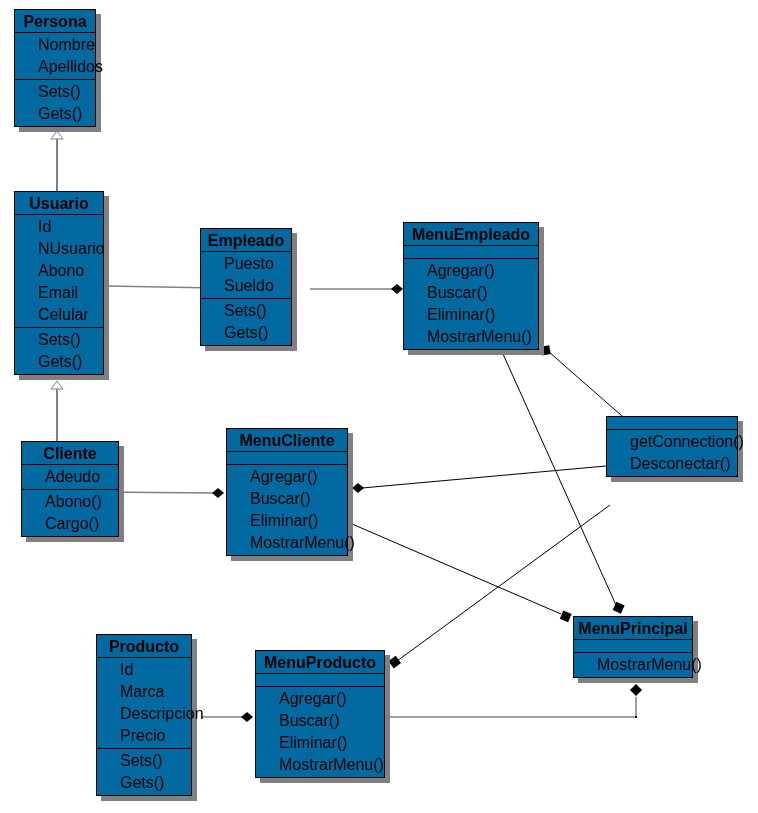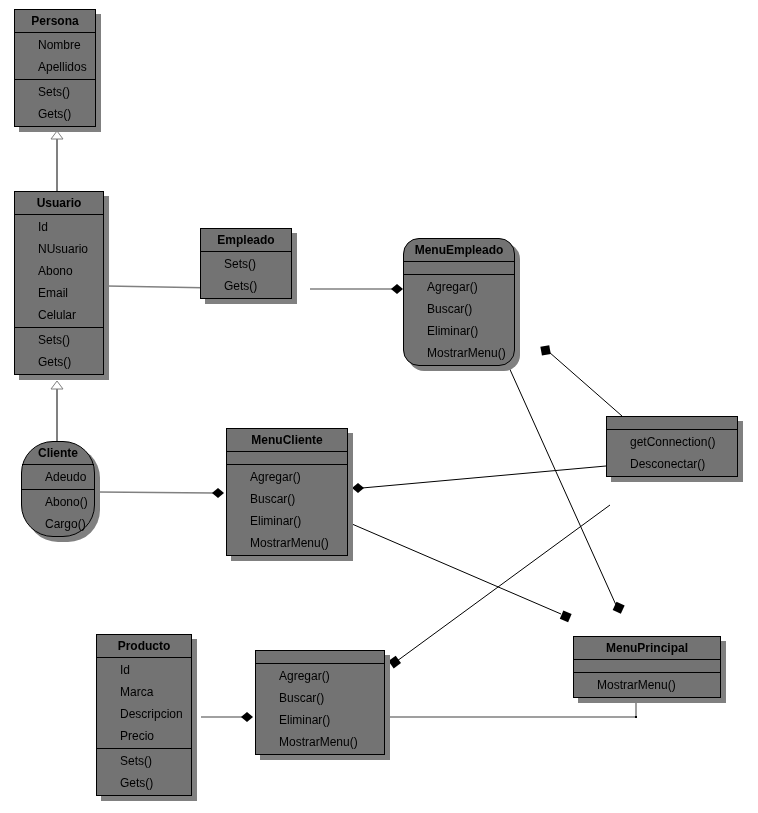--- a/index.html
+++ b/index.html
@@ -1,20 +1,20 @@
 <!DOCTYPE html>
 <html><head>
 <meta charset="utf-8">
 <style>
   html, body { margin: 0; padding: 0; background: #ffffff; }
   body { width: 758px; height: 813px; position: relative; overflow: hidden;
          font-family: "Liberation Sans", sans-serif; }
   #edges { position: absolute; left: 0; top: 0; width: 758px; height: 813px; }
-  .cls { position: absolute; background: #737373; border: 1px solid #000;
-         box-shadow: 5px 5px 0 #808080; font-size: 12px; color: #000; box-sizing: border-box; }
+  .cls { position: absolute; background: #0369a1; border: 1px solid #000;
+         box-shadow: 5px 5px 0 #808080; font-size: 16px; color: #000; box-sizing: border-box; }
   .cls .name { font-weight: bold; text-align: center; padding: 2px 4px 1px 4px; line-height: 19px;
                border-bottom: 1px solid #000; color: #000; }
   .cls .sec { padding: 1px 5px 1px 23px; }
   .cls .sec + .sec { border-top: 1px solid #000; }
   .cls .sec.empty { height: 12px; padding: 0; }
   .cls .row { line-height: 22px; white-space: nowrap; }
 </style>
 </head>
 <body>
 
@@ -105,37 +105,41 @@
   </div>
   <div class="sec">
     <div class="row">Sets()</div>
     <div class="row">Gets()</div>
   </div>
 </div>
 
 <div class="cls" style="left:200px; top:228px; width:92px;">
   <div class="name">Empleado</div>
   <div class="sec">
+    <div class="row">Puesto</div>
+    <div class="row">Sueldo</div>
+  </div>
+  <div class="sec">
     <div class="row">Sets()</div>
     <div class="row">Gets()</div>
   </div>
 </div>
 
-<div class="cls" style="left:403px; top:238px; width:112px;border-radius:16px;">
+<div class="cls" style="left:403px; top:222px; width:136px;">
   <div class="name">MenuEmpleado</div>
   <div class="sec empty"></div>
   <div class="sec">
     <div class="row">Agregar()</div>
     <div class="row">Buscar()</div>
     <div class="row">Eliminar()</div>
     <div class="row">MostrarMenu()</div>
   </div>
 </div>
 
-<div class="cls" style="left:21px; top:441px; width:74px;border-radius:32px;">
+<div class="cls" style="left:21px; top:441px; width:98px;">
   <div class="name">Cliente</div>
   <div class="sec">
     <div class="row">Adeudo</div>
   </div>
   <div class="sec">
     <div class="row">Abono()</div>
     <div class="row">Cargo()</div>
   </div>
 </div>
 
@@ -151,21 +155,21 @@
 </div>
 
 <div class="cls" style="left:606px; top:416px; width:132px;">
   <div class="sec empty"></div>
   <div class="sec">
     <div class="row">getConnection()</div>
     <div class="row">Desconectar()</div>
   </div>
 </div>
 
-<div class="cls" style="left:573px; top:636px; width:148px;">
+<div class="cls" style="left:573px; top:616px; width:120px;">
   <div class="name">MenuPrincipal</div>
   <div class="sec empty"></div>
   <div class="sec">
     <div class="row">MostrarMenu()</div>
   </div>
 </div>
 
 <div class="cls" style="left:96px; top:634px; width:96px;">
   <div class="name">Producto</div>
   <div class="sec">
@@ -174,20 +178,21 @@
     <div class="row">Descripcion</div>
     <div class="row">Precio</div>
   </div>
   <div class="sec">
     <div class="row">Sets()</div>
     <div class="row">Gets()</div>
   </div>
 </div>
 
 <div class="cls" style="left:255px; top:650px; width:130px;">
+  <div class="name">MenuProducto</div>
   <div class="sec empty"></div>
   <div class="sec">
     <div class="row">Agregar()</div>
     <div class="row">Buscar()</div>
     <div class="row">Eliminar()</div>
     <div class="row">MostrarMenu()</div>
   </div>
 </div>
 
 </body></html>

